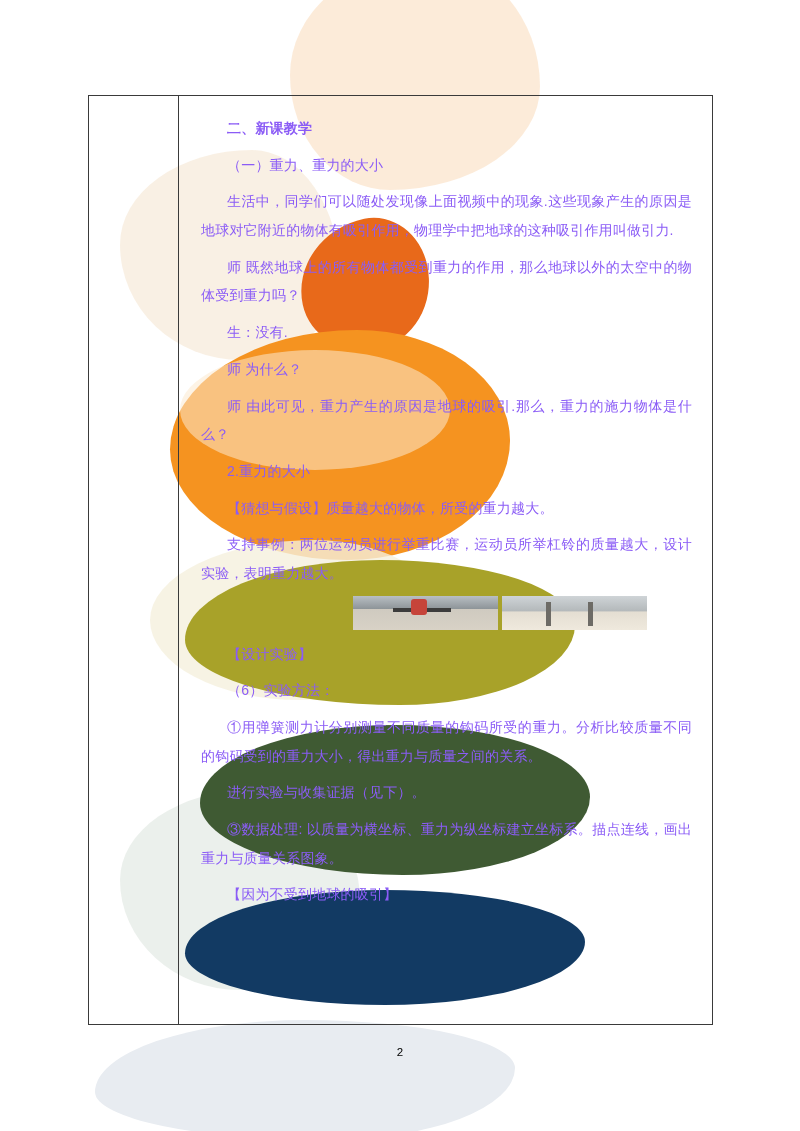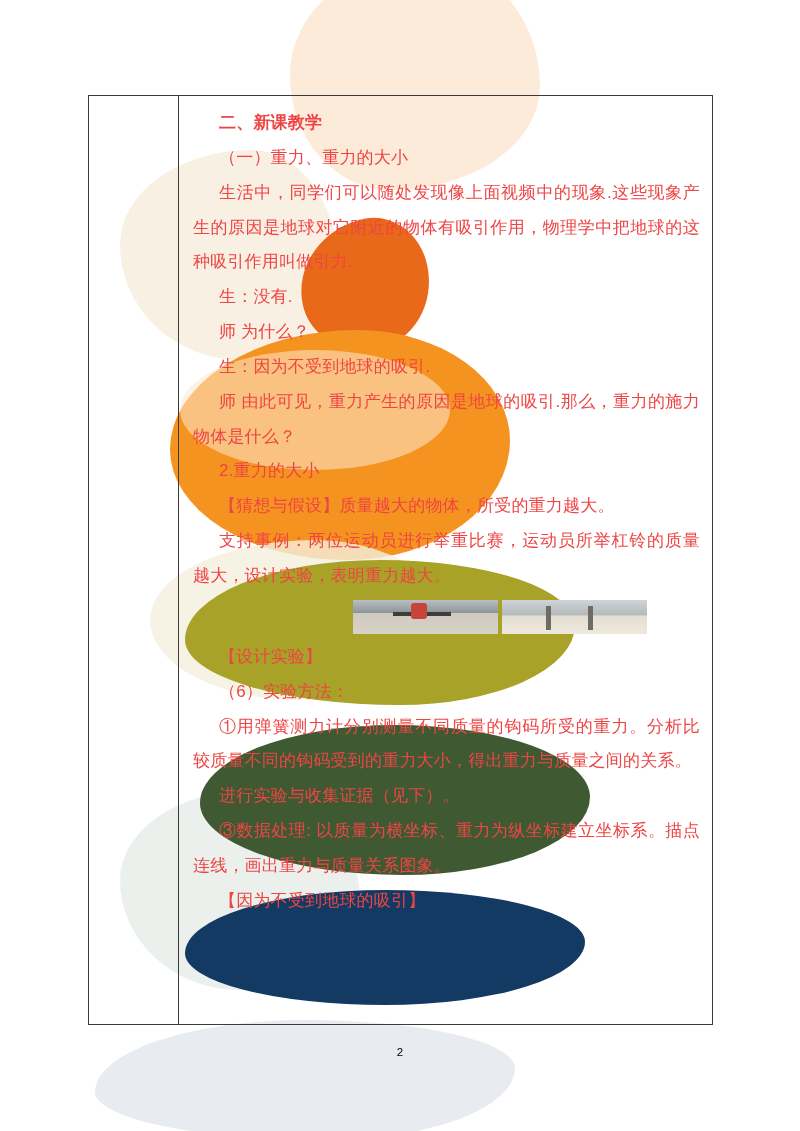--- a/index.html
+++ b/index.html
@@ -112,24 +112,24 @@
     box-sizing: border-box;
   }
   .col-right {
     flex: 1;
     box-sizing: border-box;
     padding: 10px 12px 8px 14px;
     position: relative;
   }
 
   .p {
-    font-size: 17px;
+    font-size: 14px;
     line-height: 2.05;
-    color: #ef4444;
-    margin: 0;
+    color: #8b5cf6;
+    margin: 8px;
     text-align: justify;
     letter-spacing: .2px;
   }
   .p.bold { font-weight: bold; }
   .ind1 { text-indent: 26px; }
 
   
   .img-strip {
     position: relative;
     height: 36px;
@@ -196,23 +196,23 @@
 <div class="blob blob-8"></div>
 
 <div class="doc-table">
   <div class="col-left"></div>
   <div class="col-right">
 
     <p class="p bold ind1">二、新课教学</p>
 
     <p class="p ind1">（一）重力、重力的大小</p>
     <p class="p ind1">生活中，同学们可以随处发现像上面视频中的现象.这些现象产生的原因是地球对它附近的物体有吸引作用，物理学中把地球的这种吸引作用叫做引力.</p>
+    <p class="p ind1">师 既然地球上的所有物体都受到重力的作用，那么地球以外的太空中的物体受到重力吗？</p>
     <p class="p ind1">生：没有.</p>
     <p class="p ind1">师 为什么？</p>
-    <p class="p ind1">生：因为不受到地球的吸引.</p>
     <p class="p ind1">师 由此可见，重力产生的原因是地球的吸引.那么，重力的施力物体是什么？</p>
     <p class="p ind1">2.重力的大小</p>
     <p class="p ind1">【猜想与假设】质量越大的物体，所受的重力越大。</p>
     <p class="p ind1">支持事例：两位运动员进行举重比赛，运动员所举杠铃的质量越大，设计实验，表明重力越大。</p>
 
     <div class="img-strip">
       <div class="photo photo-a"></div>
       <div class="photo photo-b"></div>
     </div>
 

